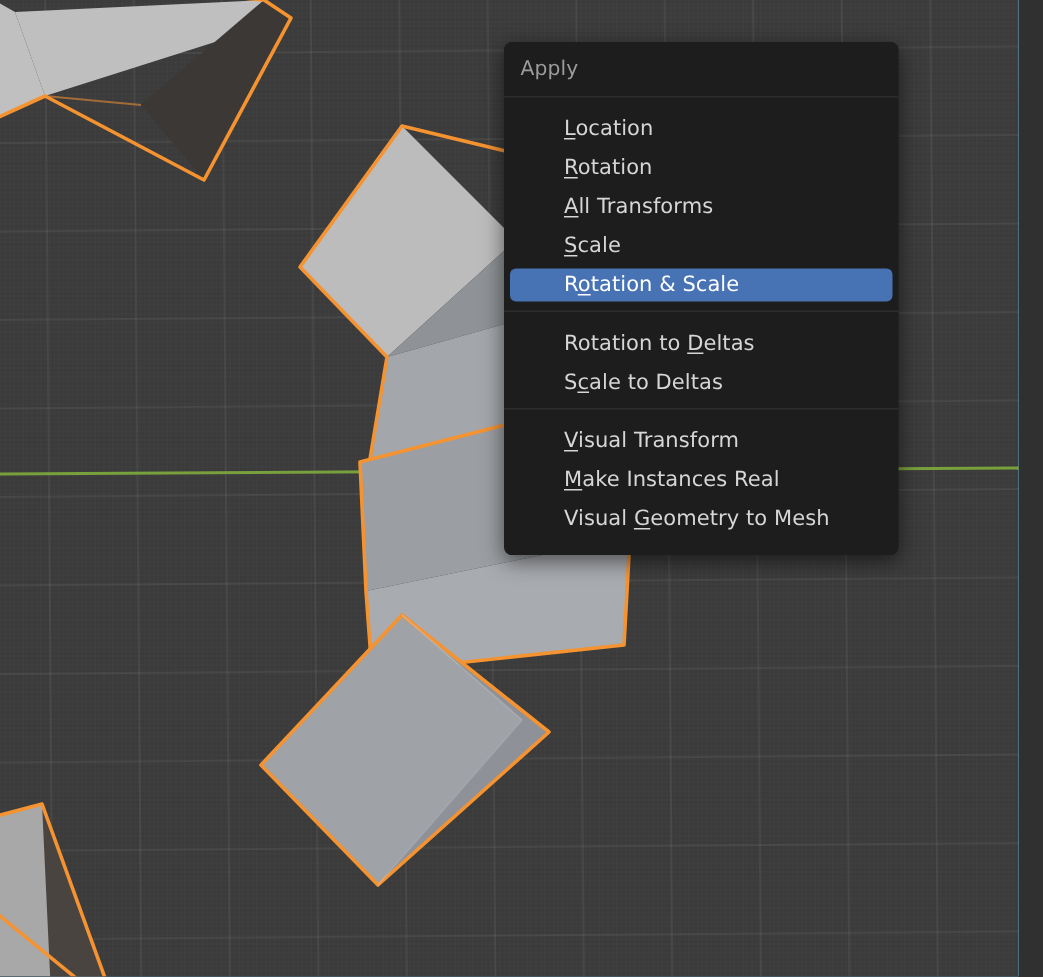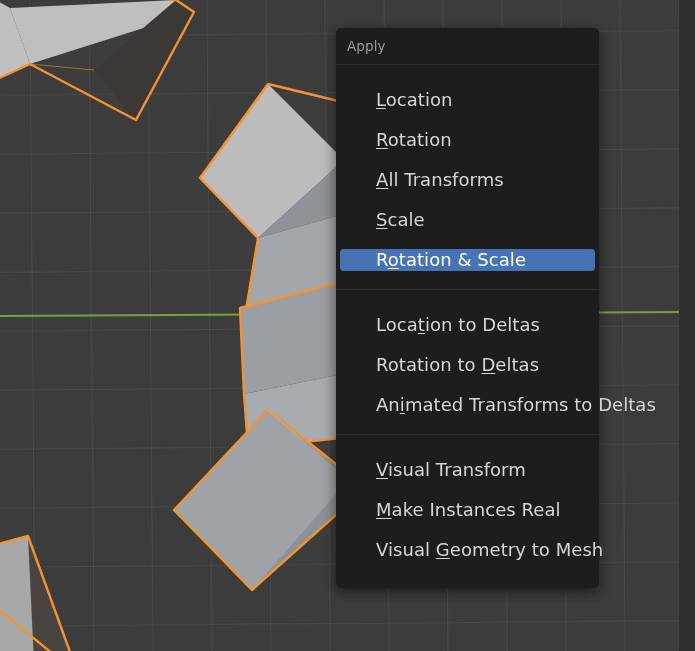--- a/index.html
+++ b/index.html
@@ -82,24 +82,24 @@
   .menu-group { padding-top: 6px; }
   .menu-sep {
     height: 1px;
     background: #2e2e2e;
     margin: 6px 0 0 0;
   }
   .menu-item {
     position: relative;
     height: 22px;
     line-height: 22px;
-    margin: 18px 4px;
+    margin: 4px 4px;
     padding-left: 36px;
     color: #d6d6d6;
-    font-size: 18px;
+    font-size: 14px;
     border-radius: 4px;
     white-space: nowrap;
     cursor: default;
     letter-spacing: 0.05px;
   }
   .menu-item.selected {
     background: #4772b3;
     color: #ffffff;
   }
   .menu-item .mn {
@@ -169,23 +169,22 @@
     <div id="menu-body">
         <div class="menu-group">
           <div class="menu-item"><span class="mn">L</span>ocation</div>
           <div class="menu-item"><span class="mn">R</span>otation</div>
           <div class="menu-item"><span class="mn">A</span>ll Transforms</div>
           <div class="menu-item"><span class="mn">S</span>cale</div>
           <div class="menu-item selected">R<span class="mn">o</span>tation &amp; Scale</div>
         </div>
         <div class="menu-sep"></div>
         <div class="menu-group">
-          <div class="menu-item">Loca<span class="mn">t</span>ion to Deltas</div>
           <div class="menu-item">Rotation to <span class="mn">D</span>eltas</div>
-          <div class="menu-item">An<span class="mn">i</span>mated Transforms to Deltas</div>
+          <div class="menu-item">S<span class="mn">c</span>ale to Deltas</div>
         </div>
         <div class="menu-sep"></div>
         <div class="menu-group">
           <div class="menu-item"><span class="mn">V</span>isual Transform</div>
           <div class="menu-item"><span class="mn">M</span>ake Instances Real</div>
           <div class="menu-item">Visual <span class="mn">G</span>eometry to Mesh</div>
         </div>
       </div>
   </div>
 

